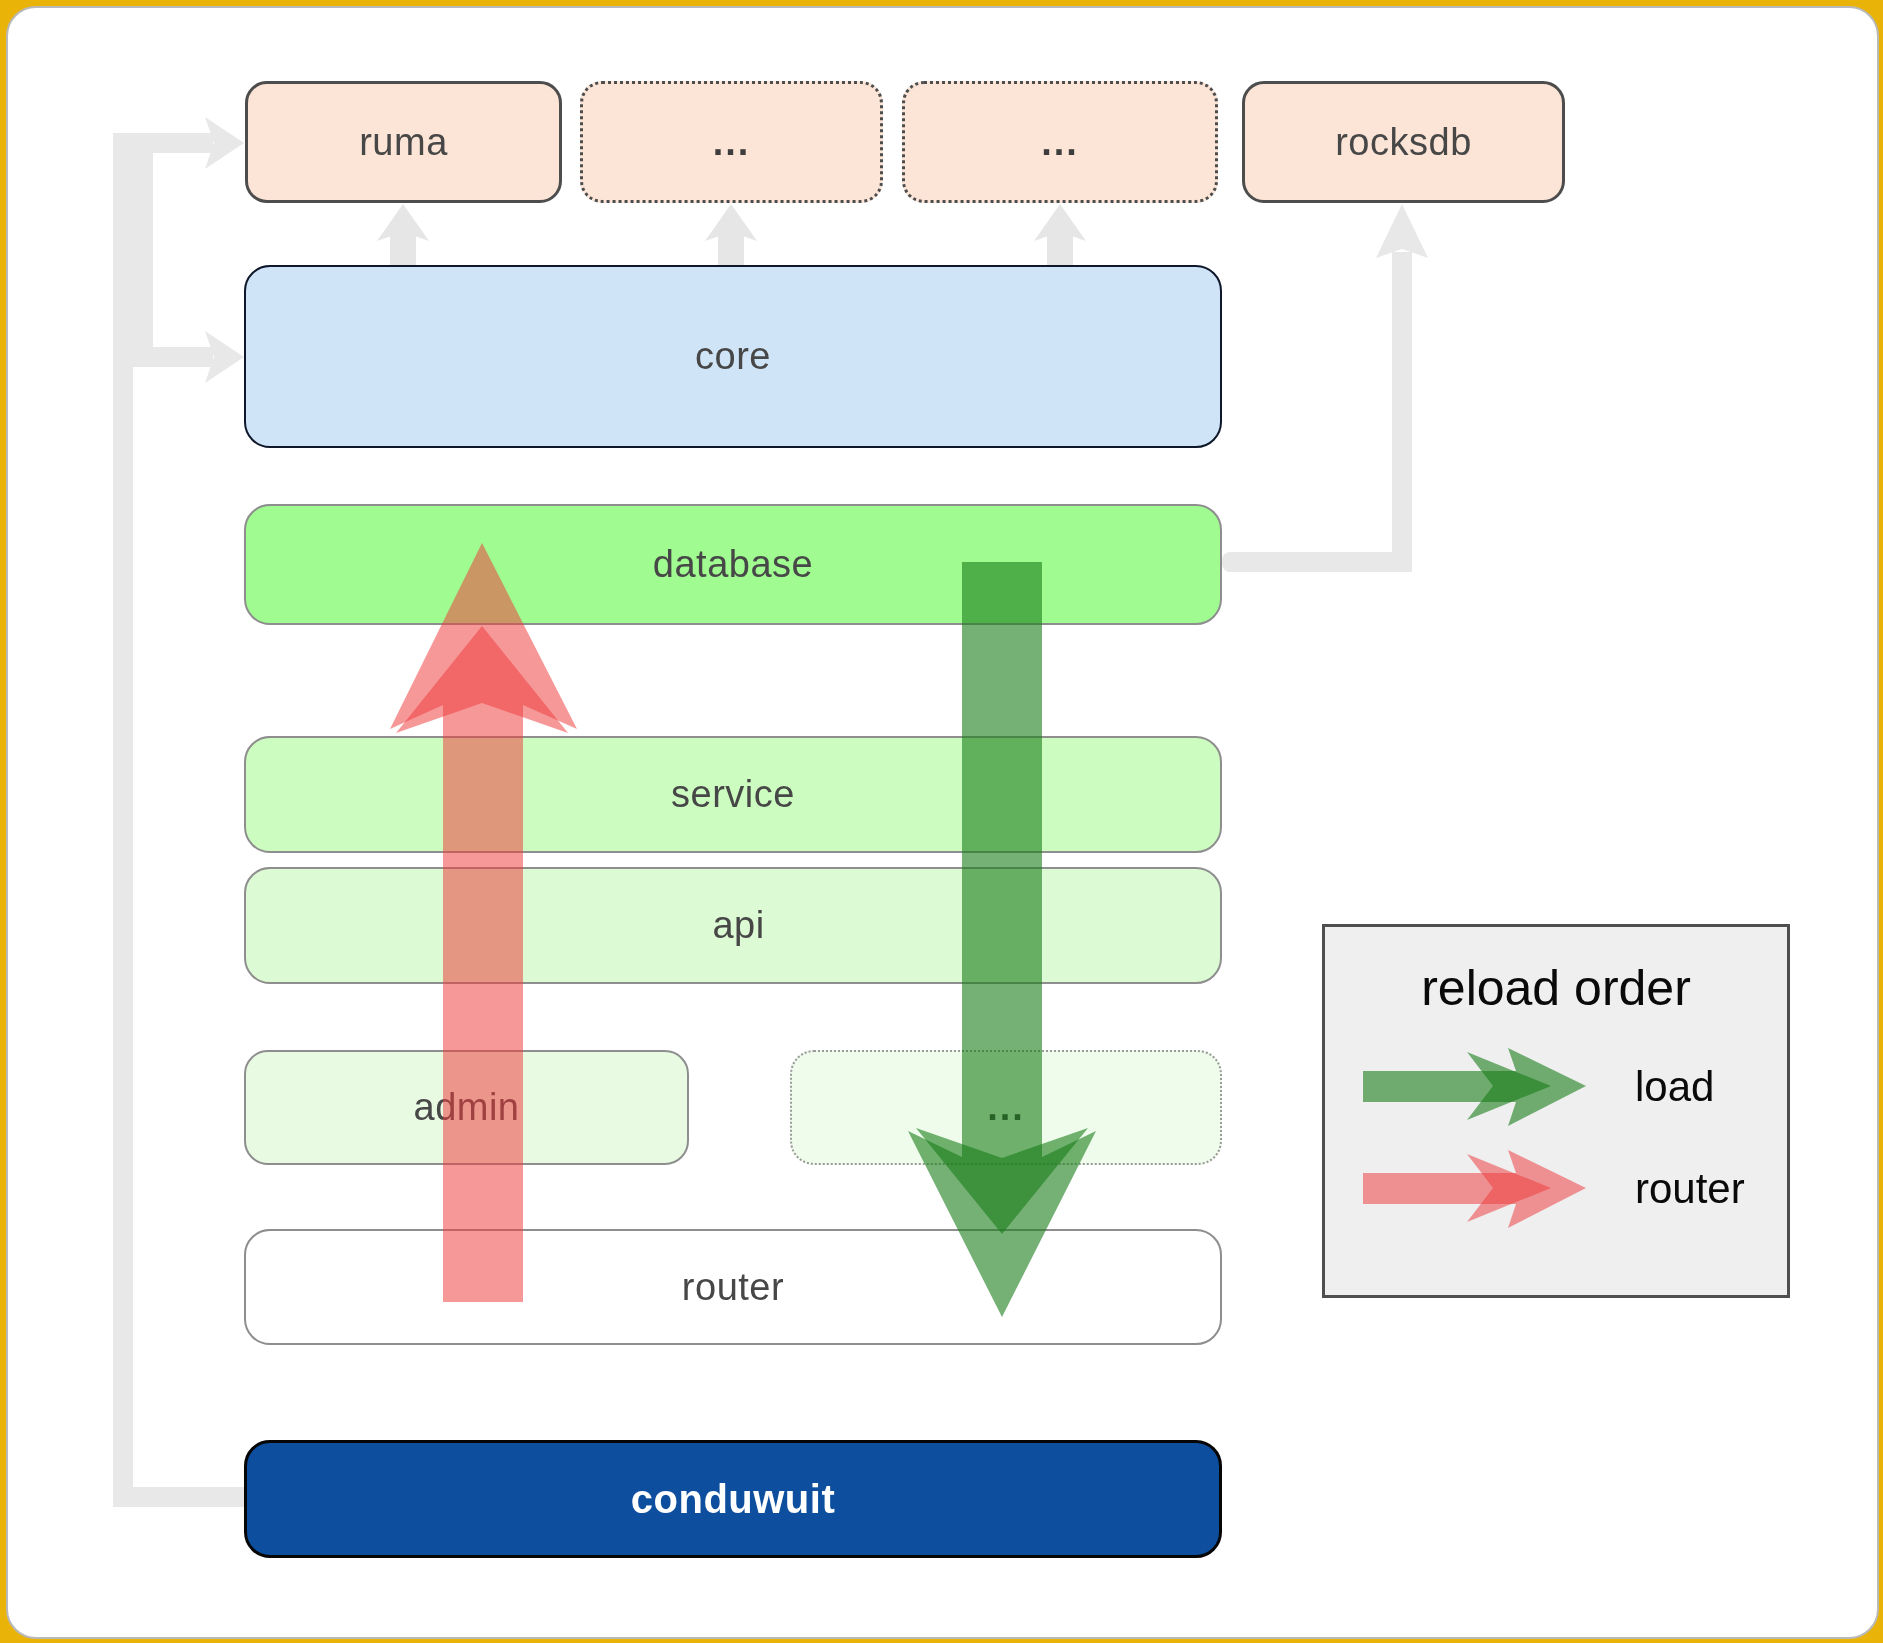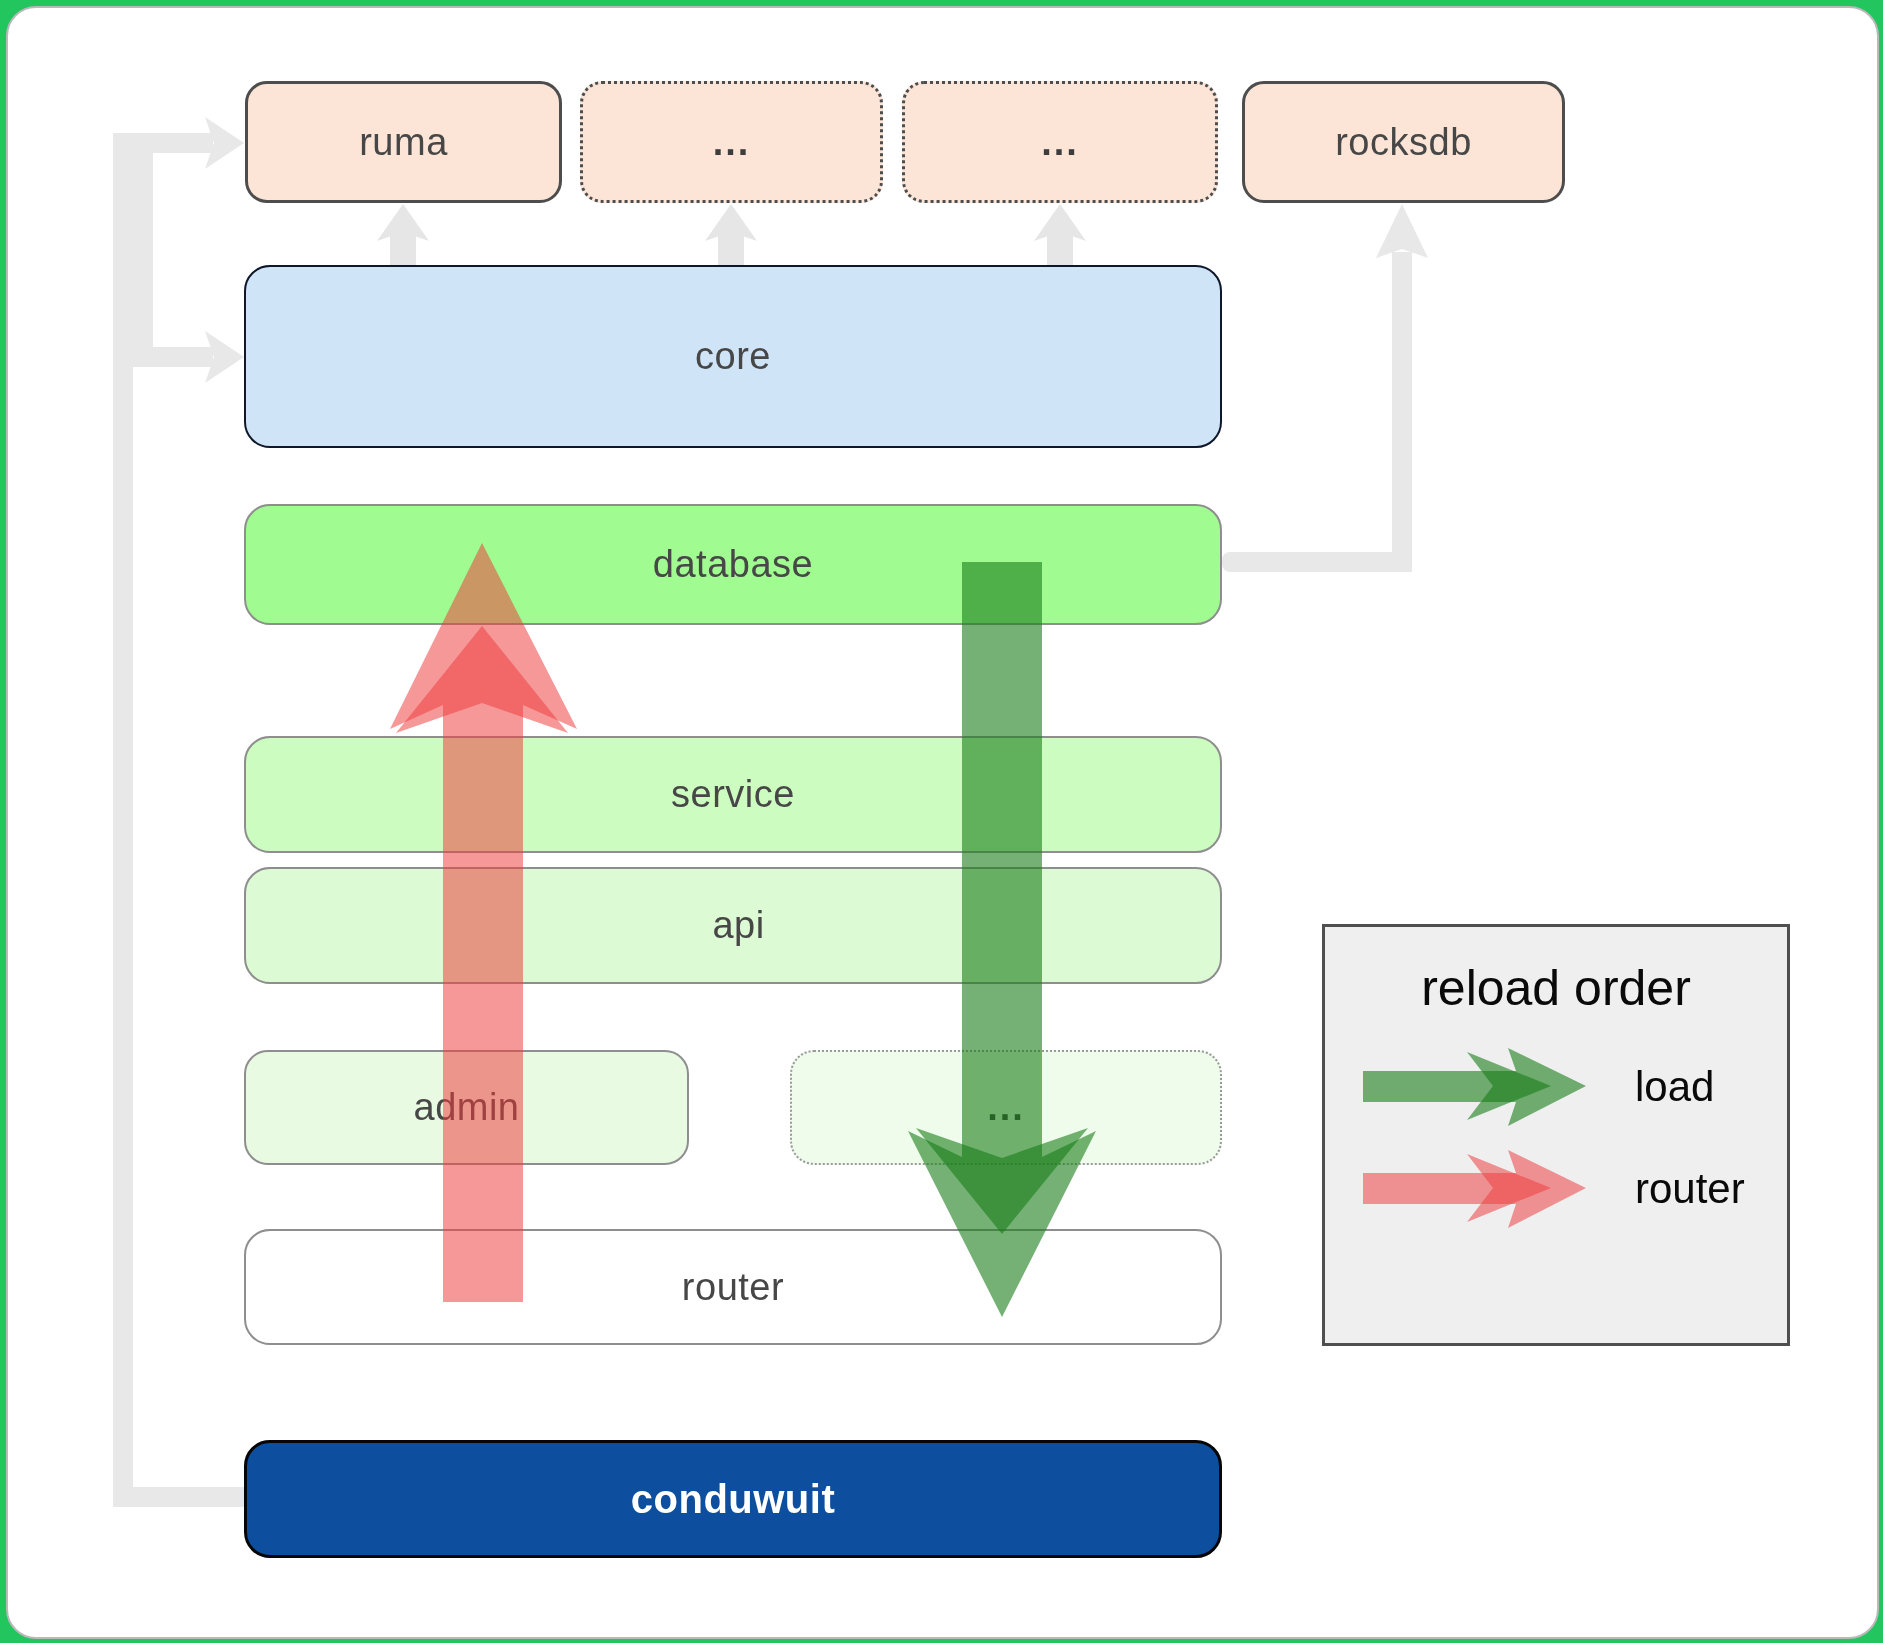--- a/index.html
+++ b/index.html
@@ -1,19 +1,19 @@
 <!DOCTYPE html>
 <html><head>
 <meta charset="utf-8">
 <style>
   html,body{margin:0;padding:0;background:#ffffff;}
   .stage{
     position:relative;width:1883px;height:1643px;
     font-family:"Liberation Sans","DejaVu Sans",sans-serif;
-    overflow:hidden;background:#22c55e;
+    overflow:hidden;background:#eab308;
   }
   .frame{
     position:absolute;left:6px;top:6px;width:1869px;height:1629px;
     border:2px solid #b9b9b9;border-radius:30px;background:#fff;
   }
   svg.layer{position:absolute;left:0;top:0;pointer-events:none;}
   #connector-layer{z-index:1;}
   #arrow-layer{z-index:3;}
   .node{
     position:absolute;display:flex;align-items:center;justify-content:center;
@@ -27,21 +27,21 @@
   .green-1{background:#a0fb90;border:2px solid #8e8e8e;border-radius:26px;}
   .green-2{background:#cdfcc1;border:2px solid #8e8e8e;border-radius:26px;margin-top:47px;}
   .green-3{background:#dcfad3;border:2px solid #8e8e8e;border-radius:26px;padding-left:11px;}
   .green-4{background:#e9fae3;border:2px solid #8e8e8e;border-radius:24px;}
   .green-5{background:#effcec;border:2px dotted #9a9a9a;border-radius:24px;color:#565656;}
   .white-box{background:#ffffff;border:2px solid #8e8e8e;border-radius:26px;}
   .navy{background:#0d4f9e;border:3px solid #060606;border-radius:26px;
         color:#ffffff;font-weight:bold;font-size:40px;}
   .dots{font-weight:bold;letter-spacing:2px;color:#3d3d3d;}
   .legend{
-    position:absolute;left:1322px;top:924px;width:468px;height:422px;
+    position:absolute;left:1322px;top:924px;width:468px;height:374px;
     box-sizing:border-box;background:#efeff0;border:3px solid #4f4f4f;z-index:2;padding-left:24px;
   }
   .legend-title{
     position:absolute;left:0;top:32px;width:100%;text-align:center;
     font-size:50px;color:#0a0a0a;font-weight:500;
   }
   .legend-label{
     position:absolute;font-size:42px;color:#0a0a0a;font-weight:500;
   }
   .legend-label.load{left:310px;top:136px;}

